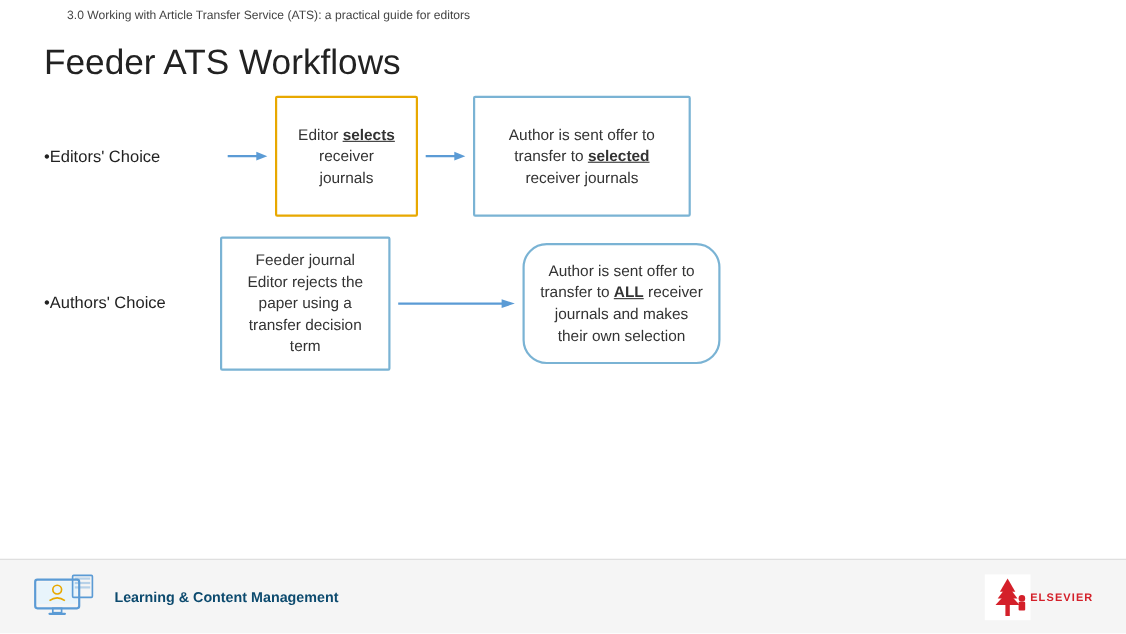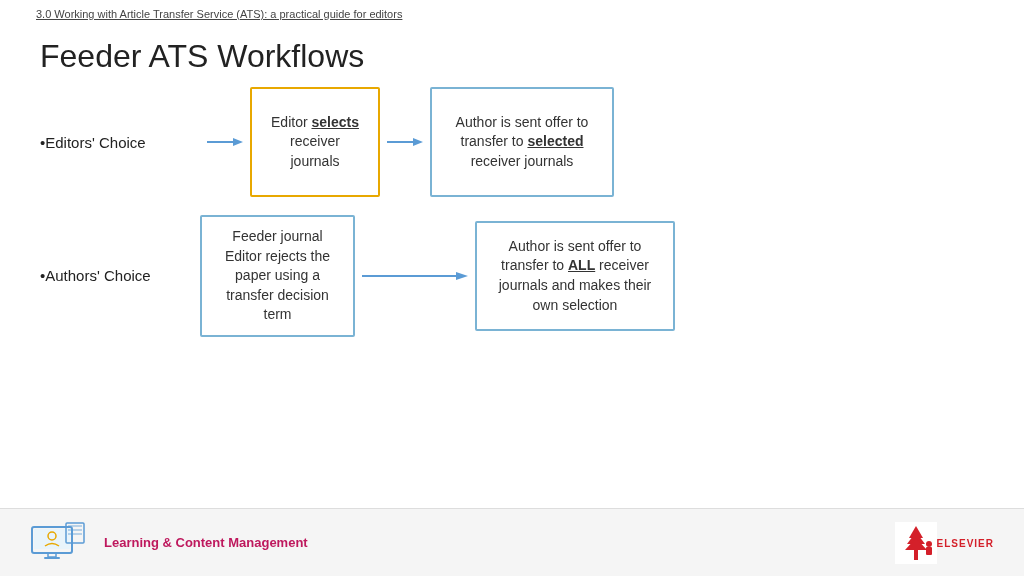--- a/index.html
+++ b/index.html
@@ -7,25 +7,24 @@
     body {
       width: 1024px;
       height: 576px;
       background: #ffffff;
       font-family: 'Segoe UI', Arial, sans-serif;
       overflow: hidden;
       position: relative;
     }
 
     .top-bar {
-      padding: 8px 36px;
+      padding: 8px 61px;
       font-size: 11px;
       color: #444;
       border-bottom: none;
-      text-decoration: underline;
     }
 
     .main-title {
       font-size: 32px;
       font-weight: 300;
       color: #222;
       padding: 10px 40px 12px 40px;
     }
 
     .content-area {
@@ -81,21 +80,21 @@
 
     .box-editor-select {
       width: 130px;
       min-height: 110px;
       display: flex;
       align-items: center;
       justify-content: center;
     }
 
     .box-author {
-      width: 184px;
+      width: 198px;
       min-height: 110px;
       display: flex;
       align-items: center;
       justify-content: center;
     }
 
     .arrow {
       width: 50px;
       display: flex;
       align-items: center;
@@ -150,21 +149,21 @@
     }
 
     .footer-text-block {
       display: flex;
       flex-direction: column;
     }
 
     .footer-title {
       font-size: 13px;
       font-weight: 600;
-      color: #be185d;
+      color: #0c4a6e;
     }
 
     .footer-subtitle {
       font-size: 11px;
       color: #888;
       font-style: italic;
     }
 
     .elsevier-logo {
       display: flex;
@@ -230,21 +229,21 @@
       <span>Feeder journal Editor rejects the paper using a transfer decision term</span>
     </div>
 
     <div class="arrow-long">
       <svg viewBox="0 0 110 20">
         <line x1="2" y1="10" x2="98" y2="10" stroke="#5b9bd5" stroke-width="2"></line>
         <polygon points="96,6 108,10 96,14" fill="#5b9bd5"></polygon>
       </svg>
     </div>
 
-    <div class="box box-author" style="width:200px;">
+    <div class="box box-author" style="width:180px;border-radius:22px;">
       <span>Author is sent offer to transfer to <u><strong>ALL</strong></u> receiver journals and makes their own selection</span>
     </div>
   </div>
 
 </div>
 
 <div class="footer">
   <div class="footer-left">
 
     <svg class="footer-icon" viewBox="0 0 60 48" xmlns="http://www.w3.org/2000/svg">

